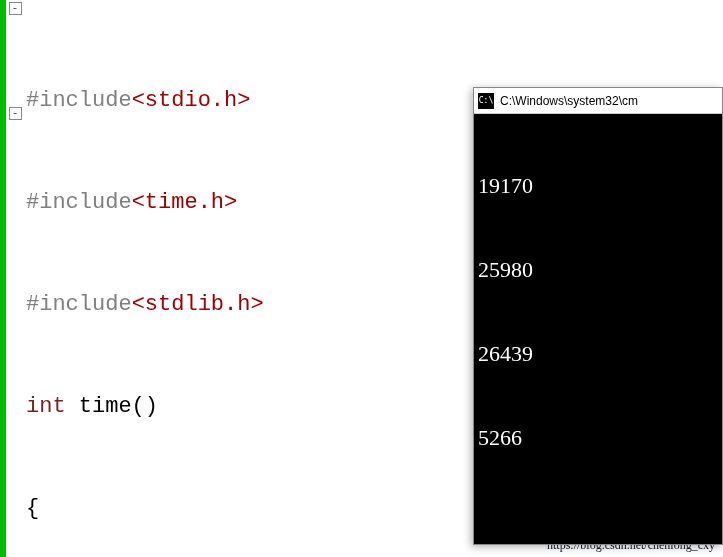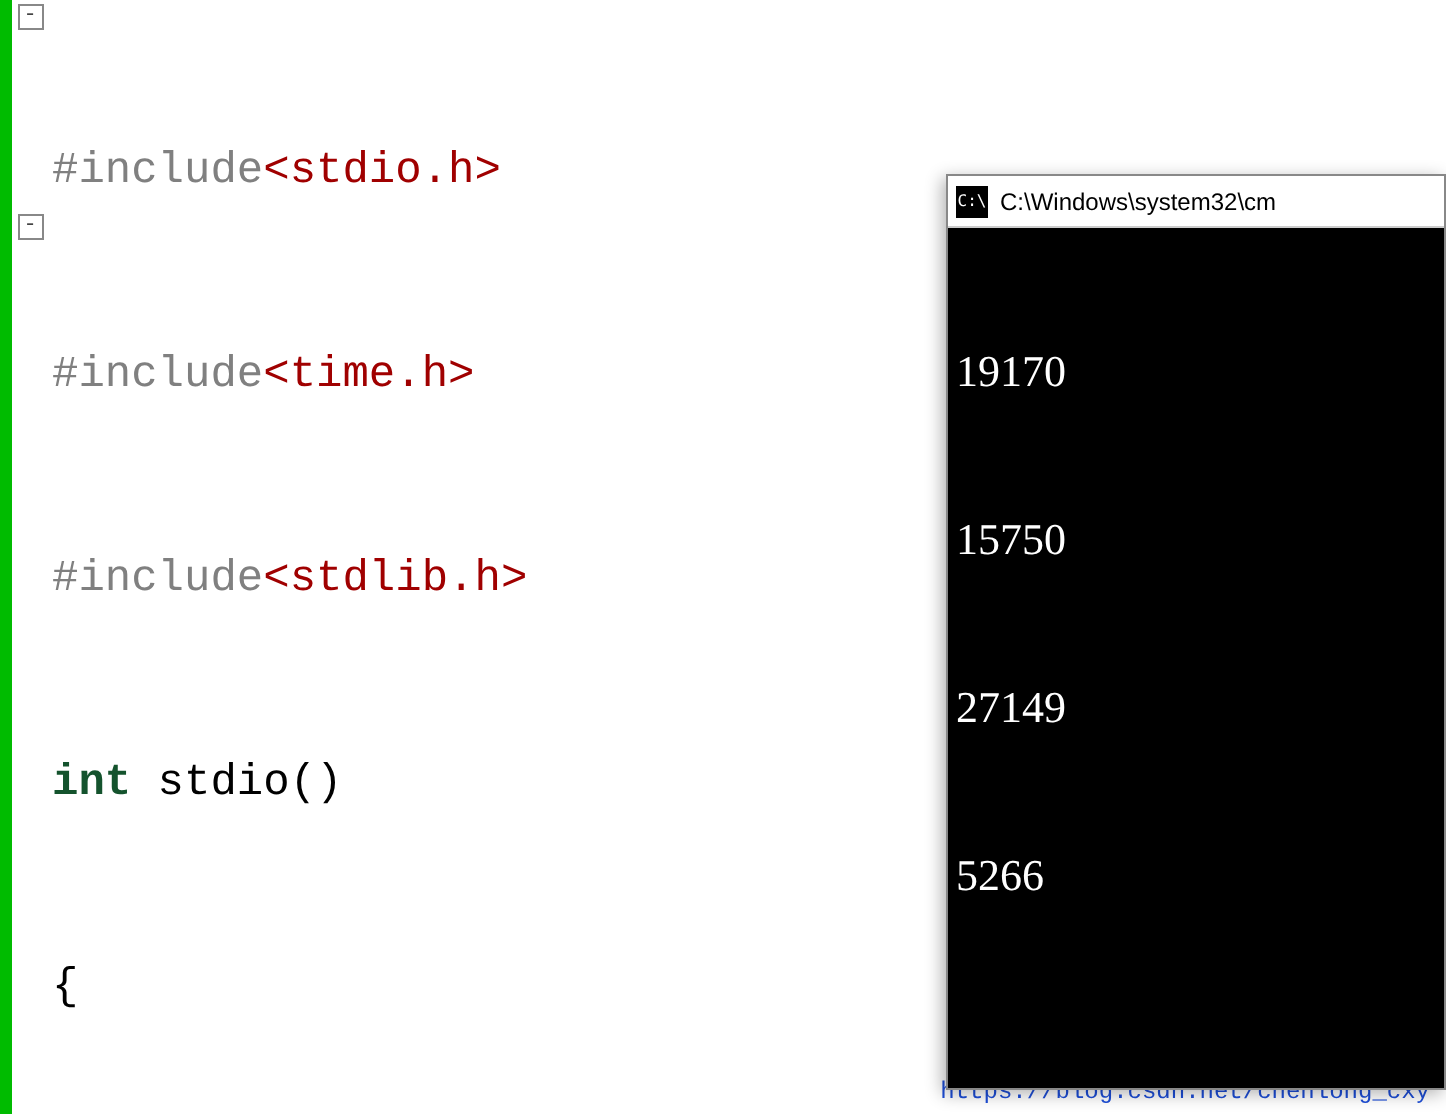--- a/index.html
+++ b/index.html
@@ -33,26 +33,26 @@
       font-size: 11px;
       line-height: 11px;
       text-align: center;
       color: #444;
       background: #fff;
     }
     .gutter .fold.spacer { border: none; visibility: hidden; }
     .code {
       flex: 1;
       padding-left: 2px;
-      padding-top: 1px;
+      padding-top: 16px;
       line-height: 34px;
       white-space: pre;
     }
     .kw-pp { color: #808080; }
-    .kw-blue { color: #14532d; font-weight: bold; }
+    .kw-blue { color: #7f1d1d; }
     .ident { color: #000; }
     .angle { color: #a00000; }
     .code-line { display: block; }
     .console-window {
       position: absolute;
       right: 0;
       top: 87px;
       width: 250px;
       height: 458px;
       background: #000;
@@ -86,43 +86,43 @@
       padding: 2px 4px;
       color: #fff;
       font-family: 'SimSun', 'NSimSun', serif;
       font-size: 22px;
       line-height: 28px;
       white-space: pre;
     }
     .watermark {
       position: absolute;
       right: 8px; bottom: 4px;
-      font-family: Liberation Mono, monospace;
+      font-family: Liberation Serif, serif;
       font-size: 12px;
-      color: #1d4ed8;
+      color: #0f172a;
       z-index: 2;
       text-align: center;
     }
   </style>
 </head>
 <body>
 
 <div class="editor">
   <div class="green-bar"></div>
   <div class="gutter">
     <div class="fold">-</div>
     <div class="fold spacer"></div>
     <div class="fold spacer"></div>
     <div class="fold" style="margin-bottom:0">-</div>
   </div>
   <div class="code">
     <span class="code-line"><span class="kw-pp">#include</span><span class="angle">&lt;stdio.h&gt;</span></span>
     <span class="code-line"><span class="kw-pp">#include</span><span class="angle">&lt;time.h&gt;</span></span>
     <span class="code-line"><span class="kw-pp">#include</span><span class="angle">&lt;stdlib.h&gt;</span></span>
-    <span class="code-line"><span class="kw-blue">int</span><span class="ident"> stdio()</span></span>
+    <span class="code-line"><span class="kw-blue">int</span><span class="ident"> time()</span></span>
     <span class="code-line"><span class="ident">{</span></span>
     
     
     
     
     
     
     
     
     
@@ -130,22 +130,22 @@
   </div>
 </div>
 
 <div class="console-window">
   <div class="titlebar">
     <span class="titlebar-icon">C:\</span>
     <span>C:\Windows\system32\cm</span>
   </div>
   <div class="console-body">
     <div>19170</div>
-    <div>15750</div>
-    <div>27149</div>
+    <div>25980</div>
+    <div>26439</div>
     <div>5266</div>
     
     
     
     
     
     
   </div>
 </div>
 

